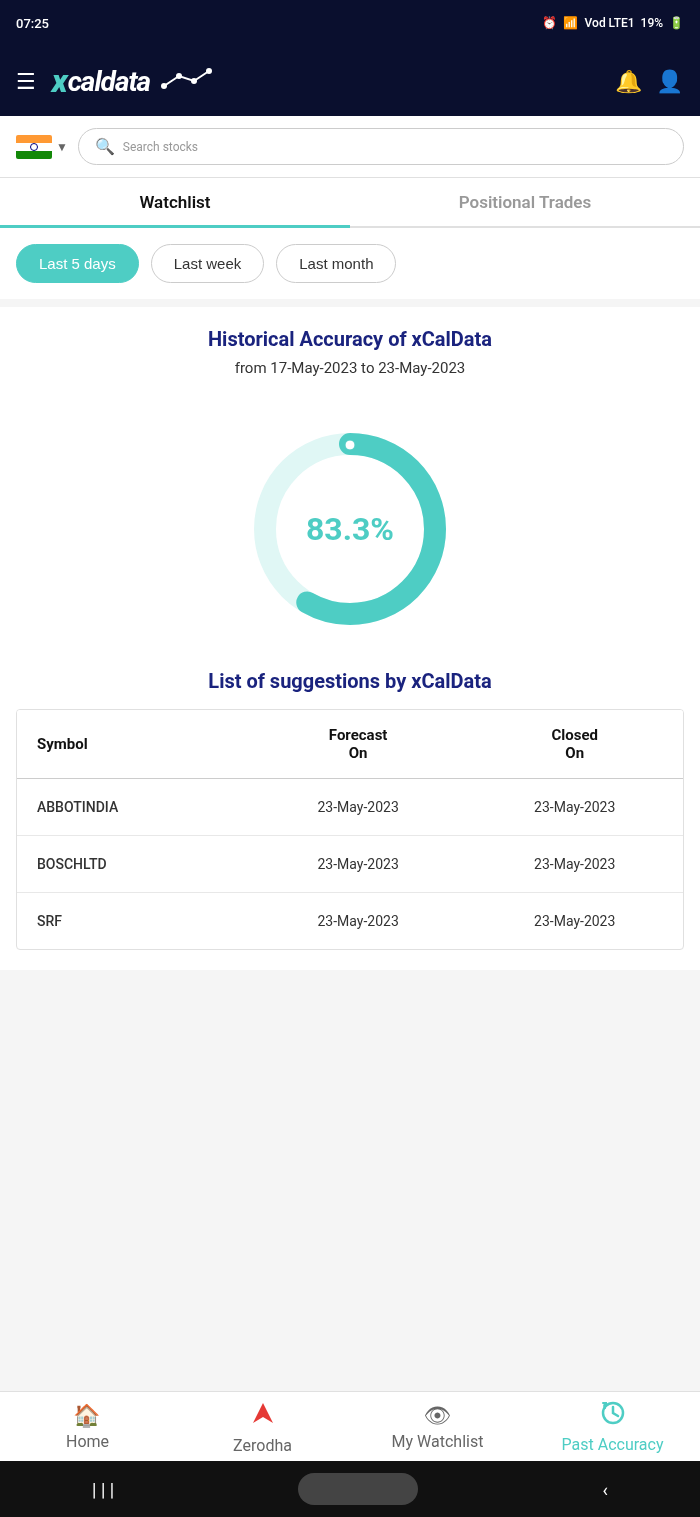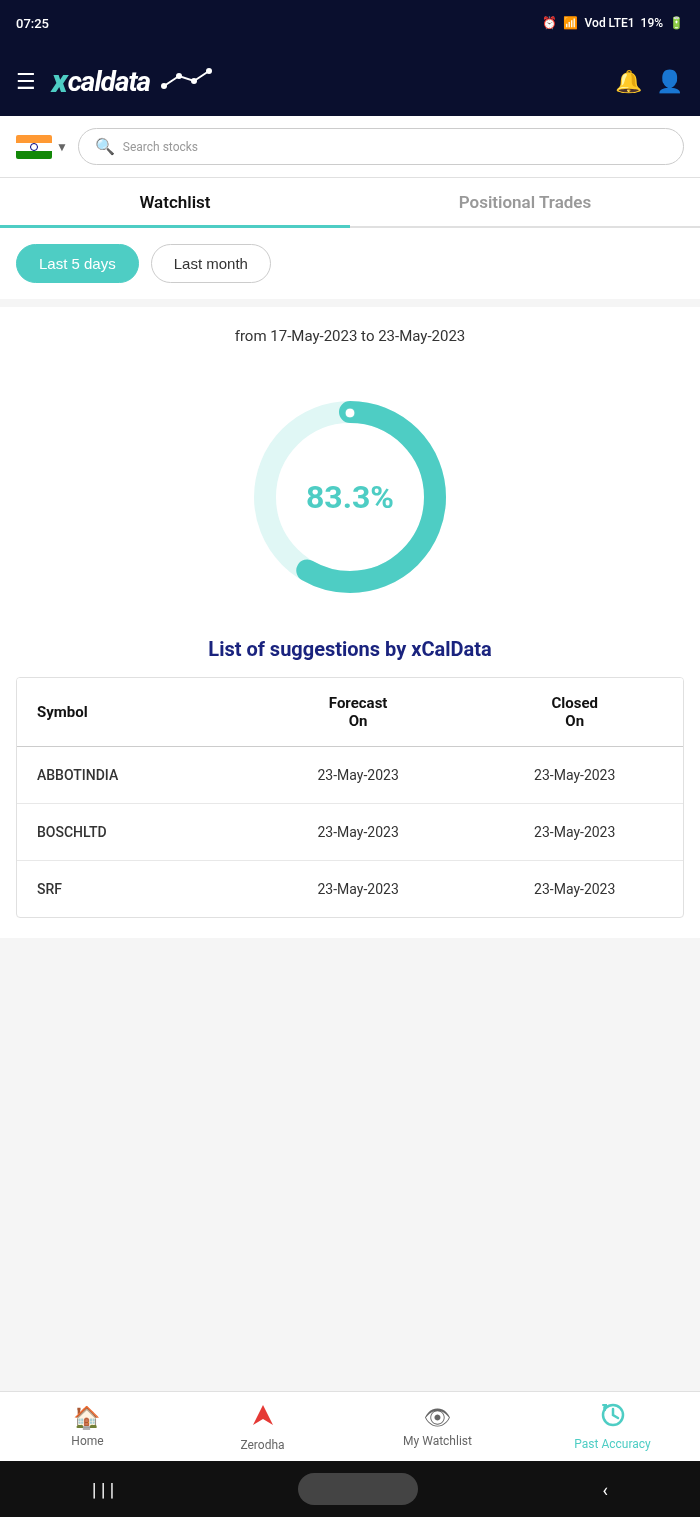--- a/index.html
+++ b/index.html
@@ -277,21 +277,21 @@
       flex-direction: column;
       align-items: center;
       justify-content: center;
       gap: 4px;
       cursor: pointer;
       font-size: 11px;
       color: #666;
     }
     .nav-item.active { color: #4ecdc4; }
     .nav-icon { font-size: 22px; }
-    .nav-label { font-size: 12px; text-align: center; }
+    .nav-label { font-size: 16px; text-align: center; }
     .zerodha-icon { color: #e53935; font-size: 22px; }
 
     
     .android-nav {
       position: fixed;
       bottom: 0;
       left: 0;
       width: 700px;
       height: 56px;
       background: #111;
@@ -365,25 +365,27 @@
   <div class="tab active">
     <span>Watchlist</span>
   </div>
   <div class="tab">
     <span>Positional Trades</span>
   </div>
 </div>
 
 <div class="period-filters">
   <button class="period-btn active">Last 5 days</button>
+  <button class="period-btn">Last week</button>
   <button class="period-btn">Last month</button>
 </div>
 
 <div class="main-content">
 
+  <div class="accuracy-title">Historical Accuracy of xCalData</div>
   <div class="accuracy-subtitle">from 17-May-2023 to 23-May-2023</div>
 
   <div class="donut-container">
     <svg class="donut-svg" viewBox="0 0 220 220">
 
       <circle cx="110" cy="110" r="85" fill="none" stroke="#e0f7f5" stroke-width="22"></circle>
 
       <circle cx="110" cy="110" r="85" fill="none" stroke="#4ecdc4" stroke-width="22" stroke-dasharray="444.88 534.07" stroke-dashoffset="133.52" stroke-linecap="round" transform="rotate(-90 110 110)"></circle>
 
       <circle cx="110" cy="26" r="5" fill="white" stroke="#4ecdc4" stroke-width="1"></circle>

